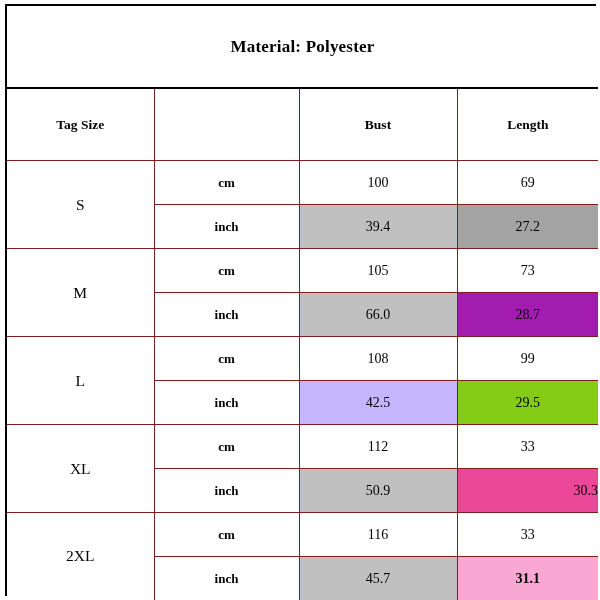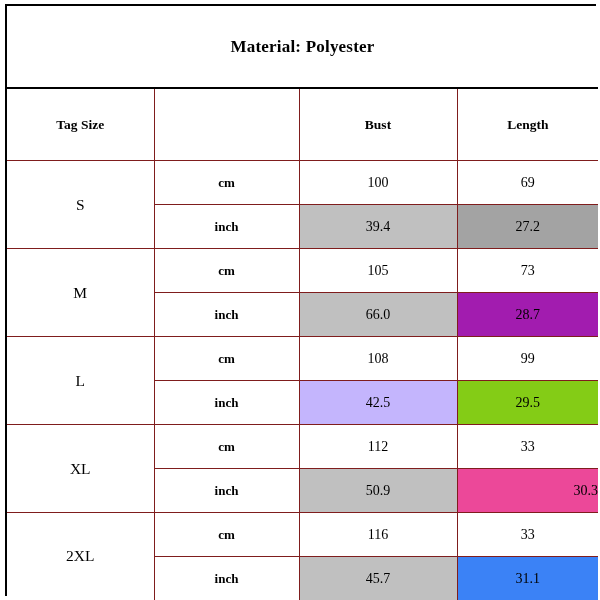--- a/index.html
+++ b/index.html
@@ -175,17 +175,17 @@
 
       <tr class="row-cm">
         <td class="cell-tag" rowspan="2">2XL</td>
         <td class="cell-unit">cm</td>
         <td class="cell-value">116</td>
         <td class="cell-value last-col">33</td>
       </tr>
       <tr class="row-inch row-last">
         <td class="cell-unit">inch</td>
         <td class="cell-value" style="background: rgb(192, 192, 192); text-align: center;">45.7</td>
-        <td class="cell-value last-col" style="background: #3b82f6;">31.1</td>
+        <td class="cell-value last-col" style="background: #f9a8d4; font-weight: bold;">31.1</td>
       </tr>
     </tbody>
   </table>
 </div>
 
 </body></html>

